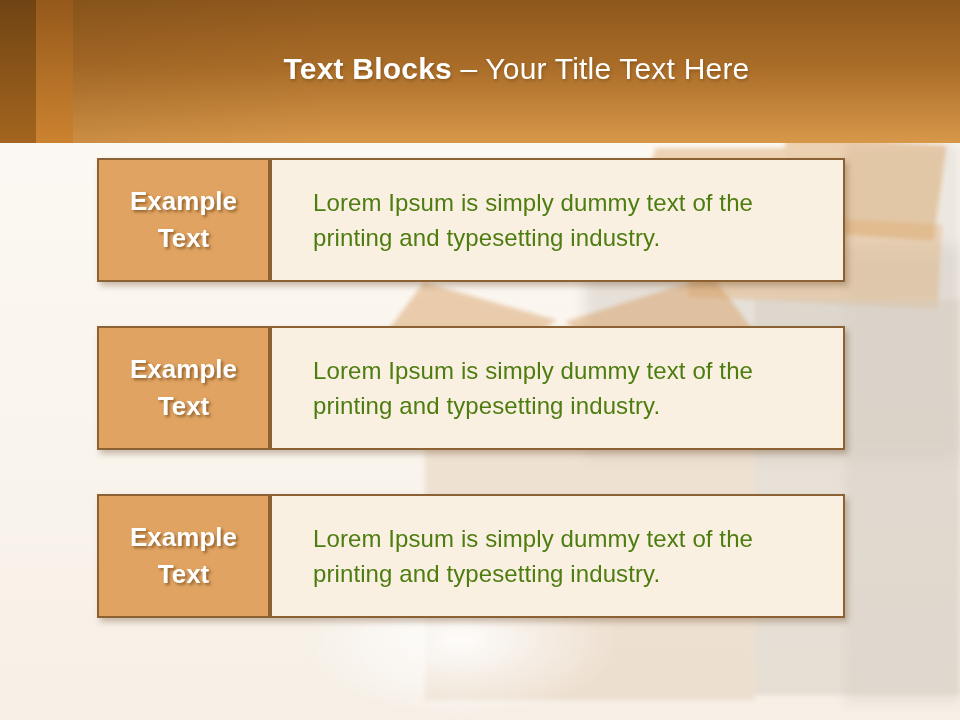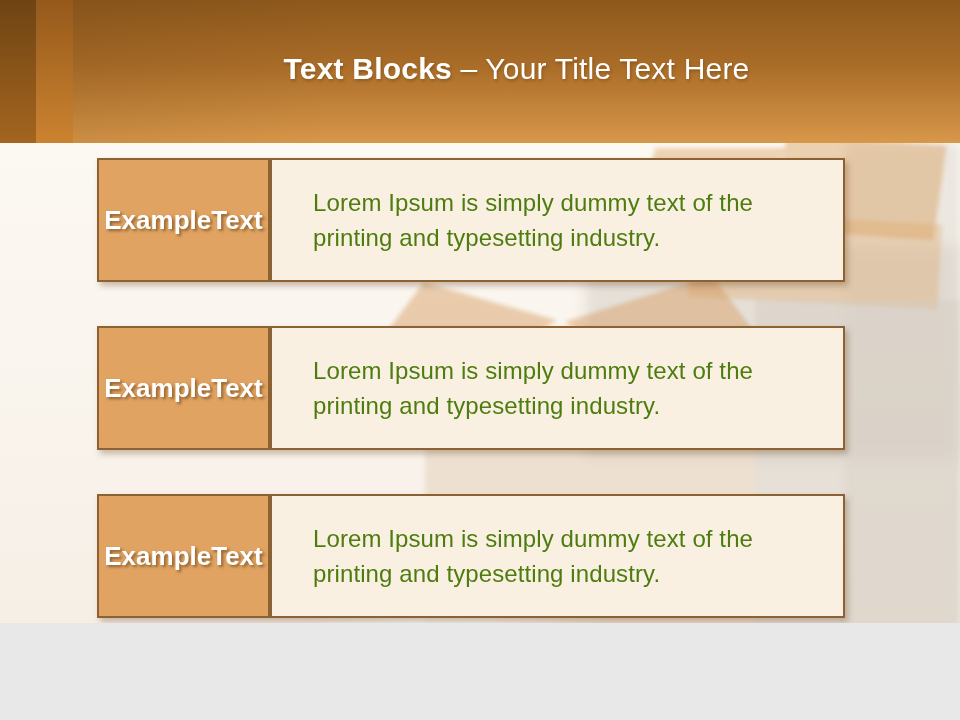--- a/index.html
+++ b/index.html
@@ -1,18 +1,18 @@
 <!DOCTYPE html>
 <html><head>
 <meta charset="utf-8">
 <style>
   html,body{margin:0;padding:0;background:#e8e8e8;}
   .slide{
     position:relative;
-    width:960px;height:623px;
+    width:960px;height:720px;
     overflow:hidden;
     background:linear-gradient(180deg,#fdfaf5 0%,#faf5ee 55%,#f6efe6 100%);
     font-family:"Liberation Sans",sans-serif;
   }
 
   
   .bg{position:absolute;inset:0;z-index:1;filter:blur(2px);}
   .bg div{position:absolute;}
   .bg-gray-mid{left:585px;top:245px;width:375px;height:215px;background:#c9c1b8;opacity:.42;filter:blur(7px);}
   .bg-gray-right{left:845px;top:143px;width:115px;height:560px;background:#d9d2ca;opacity:.45;filter:blur(5px);}
@@ -51,21 +51,21 @@
     position:absolute;left:97px;width:748px;height:124px;z-index:2;
     display:flex;box-sizing:border-box;
     box-shadow:3px 4px 6px rgba(110,75,40,.35);
   }
   .block-1{top:158px;}
   .block-2{top:326px;}
   .block-3{top:494px;}
   .block-label{
     box-sizing:border-box;flex:0 0 173px;
     background:#e0a361;border:2px solid #8c6234;
-    display:flex;flex-direction:row;align-items:center;justify-content:center;
+    display:flex;flex-direction:column;align-items:center;justify-content:center;
     color:#ffffff;font-weight:700;font-size:26px;line-height:37px;
     text-shadow:2px 2px 3px rgba(95,55,15,.6);
   }
   .block-text{
     box-sizing:border-box;flex:1;
     background:#faf0e2;border:2px solid #8c6234;
     display:flex;align-items:center;
     padding-left:41px;padding-right:20px;
   }
   .block-text p{

